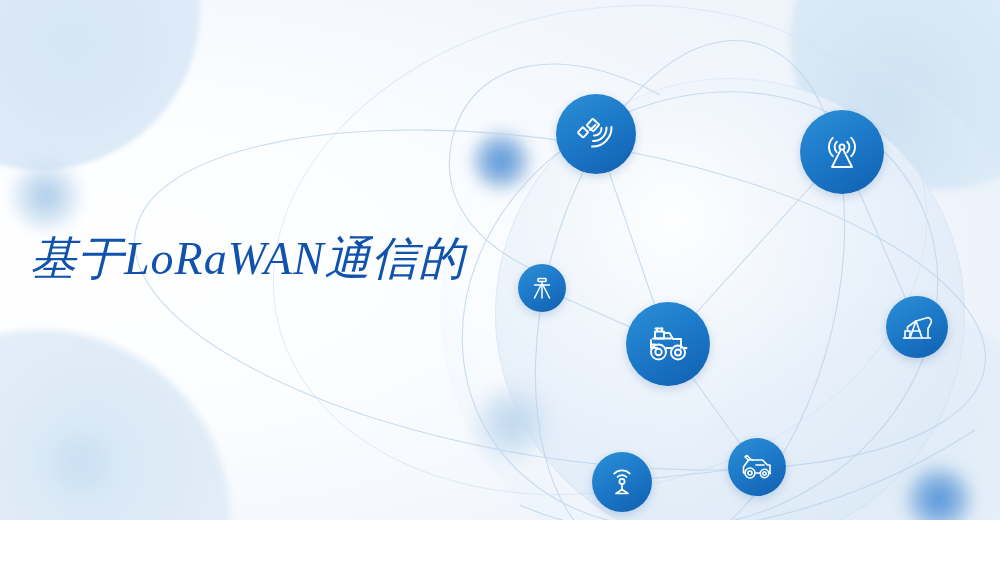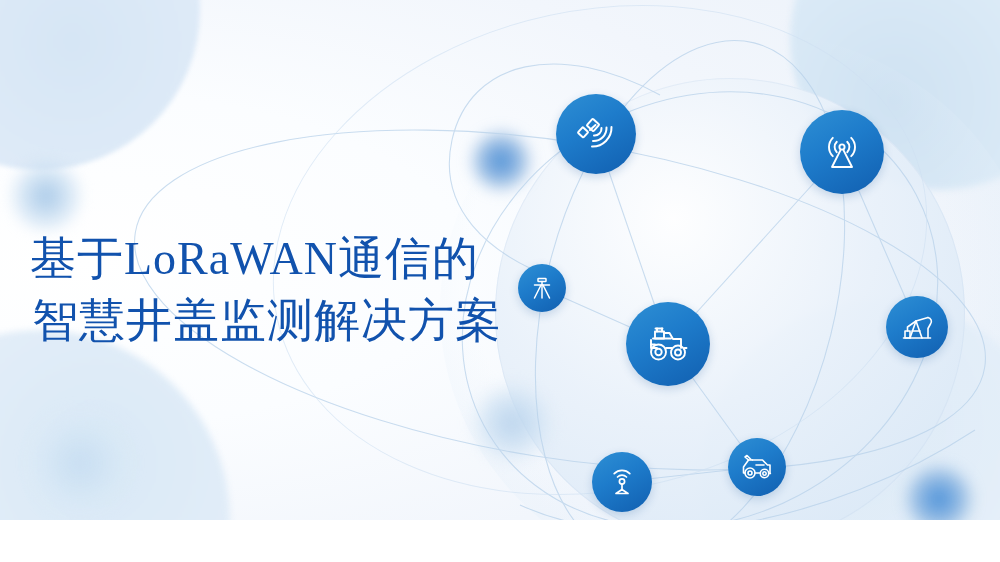--- a/index.html
+++ b/index.html
@@ -4,20 +4,21 @@
 <style>
   html,body{margin:0;padding:0;background:#fff;}
   body{font-family:"Liberation Sans",sans-serif;}
 
   #slide{
     position:relative;
     width:1000px;height:520px;
     overflow:hidden;
     background:
       radial-gradient(120% 100% at 8% 50%, #ffffff 0%, #fbfdff 32%, #f2f6fc 62%, #eaf1f9 100%);
+    font-style: italic;
   }
 
   
   .blob{position:absolute;border-radius:50%;pointer-events:none;}
 
   .corner-tl{
     left:-120px;top:-150px;width:320px;height:320px;
     background:radial-gradient(circle at 60% 60%, #d6e6f5 0%, #dfebf8 55%, rgba(233,241,250,0) 72%);
     filter:blur(2px);
   }
@@ -129,21 +130,20 @@
       <path d="M918 327 L 842 152"></path>
       <path d="M542 288 L 668 344"></path>
     </g>
     <g fill="none" stroke="#cfe0f2" stroke-width="1" opacity="0.6">
       <ellipse cx="600" cy="250" rx="330" ry="240" transform="rotate(-12 600 250)"></ellipse>
     </g>
   </svg>
 
   <div class="title-block">
     <div class="title-line first">基于LoRaWAN通信的</div>
-    <div class="title-line second">智慧井盖监测解决方案</div>
   </div>
 
   <div class="badge" style="left:556px;top:94px;width:80px;height:80px;">
     <span>
       <svg width="44" height="44" viewBox="0 0 44 44" stroke-width="2">
         <rect x="14.5" y="8.5" width="9" height="9" rx="1" transform="rotate(42 19 13)"></rect>
         <rect x="5.5" y="16.5" width="7.5" height="7.5" rx="1" transform="rotate(42 9 20)"></rect>
         <path d="M16 18 L21.5 13"></path>
         <path d="M20 23.5 a7 7 0 0 0 7.5 -7.5"></path>
         <path d="M19 29 a13 13 0 0 0 13.5 -13.5"></path>

